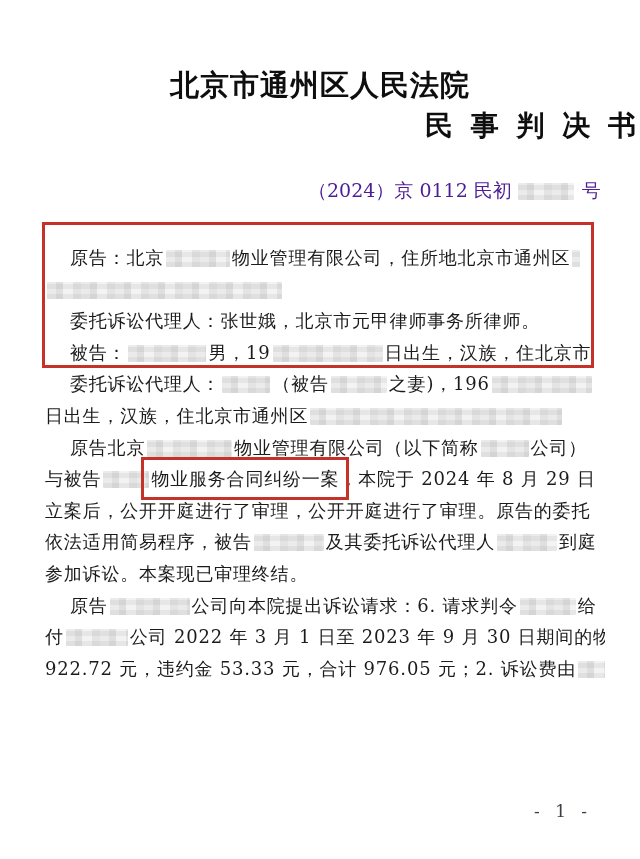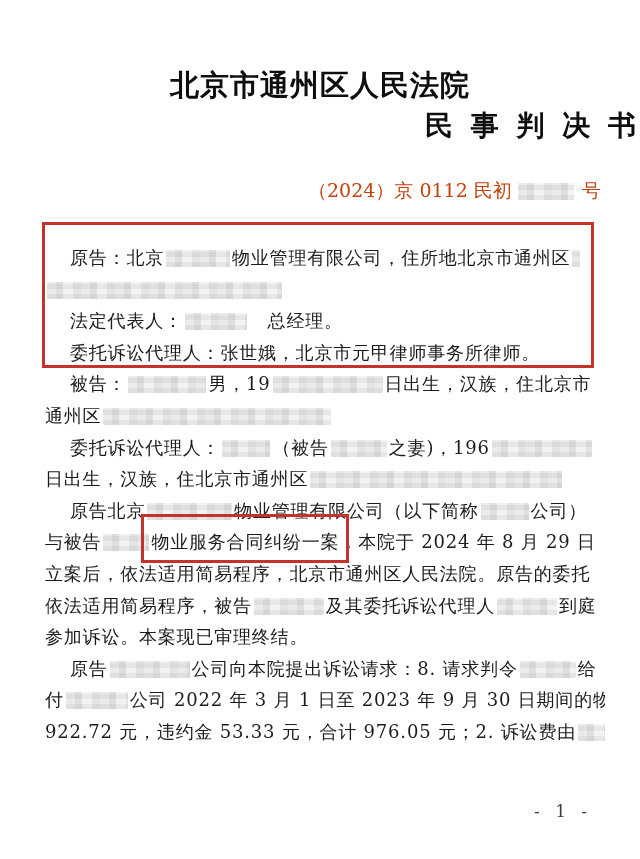--- a/index.html
+++ b/index.html
@@ -18,21 +18,21 @@
     letter-spacing:1px;
   }
   .doc-type{
     position:absolute;top:107px;left:0;width:100%;
     text-align:right;
     font-size:28px;font-weight:bold;color:#0e0e0e;
     letter-spacing:4px;
   }
   .case-number{
     position:absolute;top:178px;left:308px;
-    font-size:19px;color:#c2410c;
+    font-size:19px;color:#4c1d95;
     white-space:nowrap;
   }
   .highlight-box{
     position:absolute;
     left:42px;top:222px;width:552px;height:146px;
     border:3px solid var(--red,#c5322a);
     box-sizing:border-box;
     pointer-events:none;
   }
   .body-lines{
@@ -52,21 +52,21 @@
     margin:0 2px;
     border-radius:1px;
     background-image:
       repeating-linear-gradient(0deg, rgba(120,120,120,0.10) 0 5px, rgba(255,255,255,0.0) 5px 10px),
       repeating-linear-gradient(90deg, #ebebeb 0 9px, #dfdfdf 9px 16px, #f3f3f3 16px 26px, #e4e4e4 26px 34px);
     filter:blur(0.7px);
   }
   .case-number .redact{width:56px;margin:0 8px 0 6px;}
   .case-box{
     border:3px solid var(--red,#c5322a);
-    padding:14px 7px 8px 7px;
+    padding:8px 7px 8px 7px;
     margin:-9px -10px;
     position:relative;
   }
   .page-number{
     position:absolute;top:801px;left:534px;
     font-size:17px;color:#3c3c44;
     letter-spacing:1px;word-spacing:8px;
     white-space:nowrap;
   }
 </style>
@@ -81,31 +81,29 @@
 
   <div class="case-number">
     <span>（2024）京 0112 民初</span><span class="redact"></span><span>号</span>
   </div>
 
   <div class="highlight-box"></div>
 
   <div class="body-lines">
       <div class="line indent"><span>原告：北京</span><span class="redact" style="width: 64px;"></span><span>物业管理有限公司，住所地北京市通州区</span><span class="redact" style="width: 8px;"></span></div>
       <div class="line"><span class="redact" style="width: 235px;"></span></div>
-      <div class="line indent"><span>法定代表人：</span><span class="redact" style="width: 62px;"></span><span>　总经理。</span></div>
       <div class="line indent"><span>委托诉讼代理人：张世娥，北京市元甲律师事务所律师。</span></div>
       <div class="line indent"><span>被告：</span><span class="redact" style="width: 78px;"></span><span>男，19</span><span class="redact" style="width: 110px;"></span><span>日出生，汉族，住北京市</span></div>
-      <div class="line"><span>通州区</span><span class="redact" style="width: 228px;"></span></div>
       <div class="line indent"><span>委托诉讼代理人：</span><span class="redact" style="width: 48px;"></span><span>（被告</span><span class="redact" style="width: 56px;"></span><span>之妻)，196</span><span class="redact" style="width: 100px;"></span></div>
       <div class="line"><span>日出生，汉族，住北京市通州区</span><span class="redact" style="width: 252px;"></span></div>
       <div class="line indent"><span>原告北京</span><span class="redact" style="width: 85px;"></span><span>物业管理有限公司（以下简称</span><span class="redact" style="width: 48px;"></span><span>公司）</span></div>
       <div class="line"><span>与被告</span><span class="redact" style="width: 46px;"></span><span class="case-box">物业服务合同纠纷一案</span><span>，本院于 2024 年 8 月 29 日</span></div>
-      <div class="line"><span>立案后，依法适用简易程序，北京市通州区人民法院。原告的委托</span></div>
+      <div class="line"><span>立案后，公开开庭进行了审理，公开开庭进行了审理。原告的委托</span></div>
       <div class="line"><span>依法适用简易程序，被告</span><span class="redact" style="width: 70px;"></span><span>及其委托诉讼代理人</span><span class="redact" style="width: 60px;"></span><span>到庭</span></div>
       <div class="line"><span>参加诉讼。本案现已审理终结。</span></div>
-      <div class="line indent"><span>原告</span><span class="redact" style="width: 80px;"></span><span>公司向本院提出诉讼请求：8. 请求判令</span><span class="redact" style="width: 56px;"></span><span>给</span></div>
+      <div class="line indent"><span>原告</span><span class="redact" style="width: 80px;"></span><span>公司向本院提出诉讼请求：6. 请求判令</span><span class="redact" style="width: 56px;"></span><span>给</span></div>
       <div class="line"><span>付</span><span class="redact" style="width: 62px;"></span><span>公司 2022 年 3 月 1 日至 2023 年 9 月 30 日期间的物业费</span></div>
       <div class="line"><span>922.72 元，违约金 53.33 元，合计 976.05 元；2. 诉讼费由</span><span class="redact" style="width: 30px;"></span></div>
     </div>
 
   <div class="page-number">- 1 -</div>
 
 </div>
 
 </body></html>

